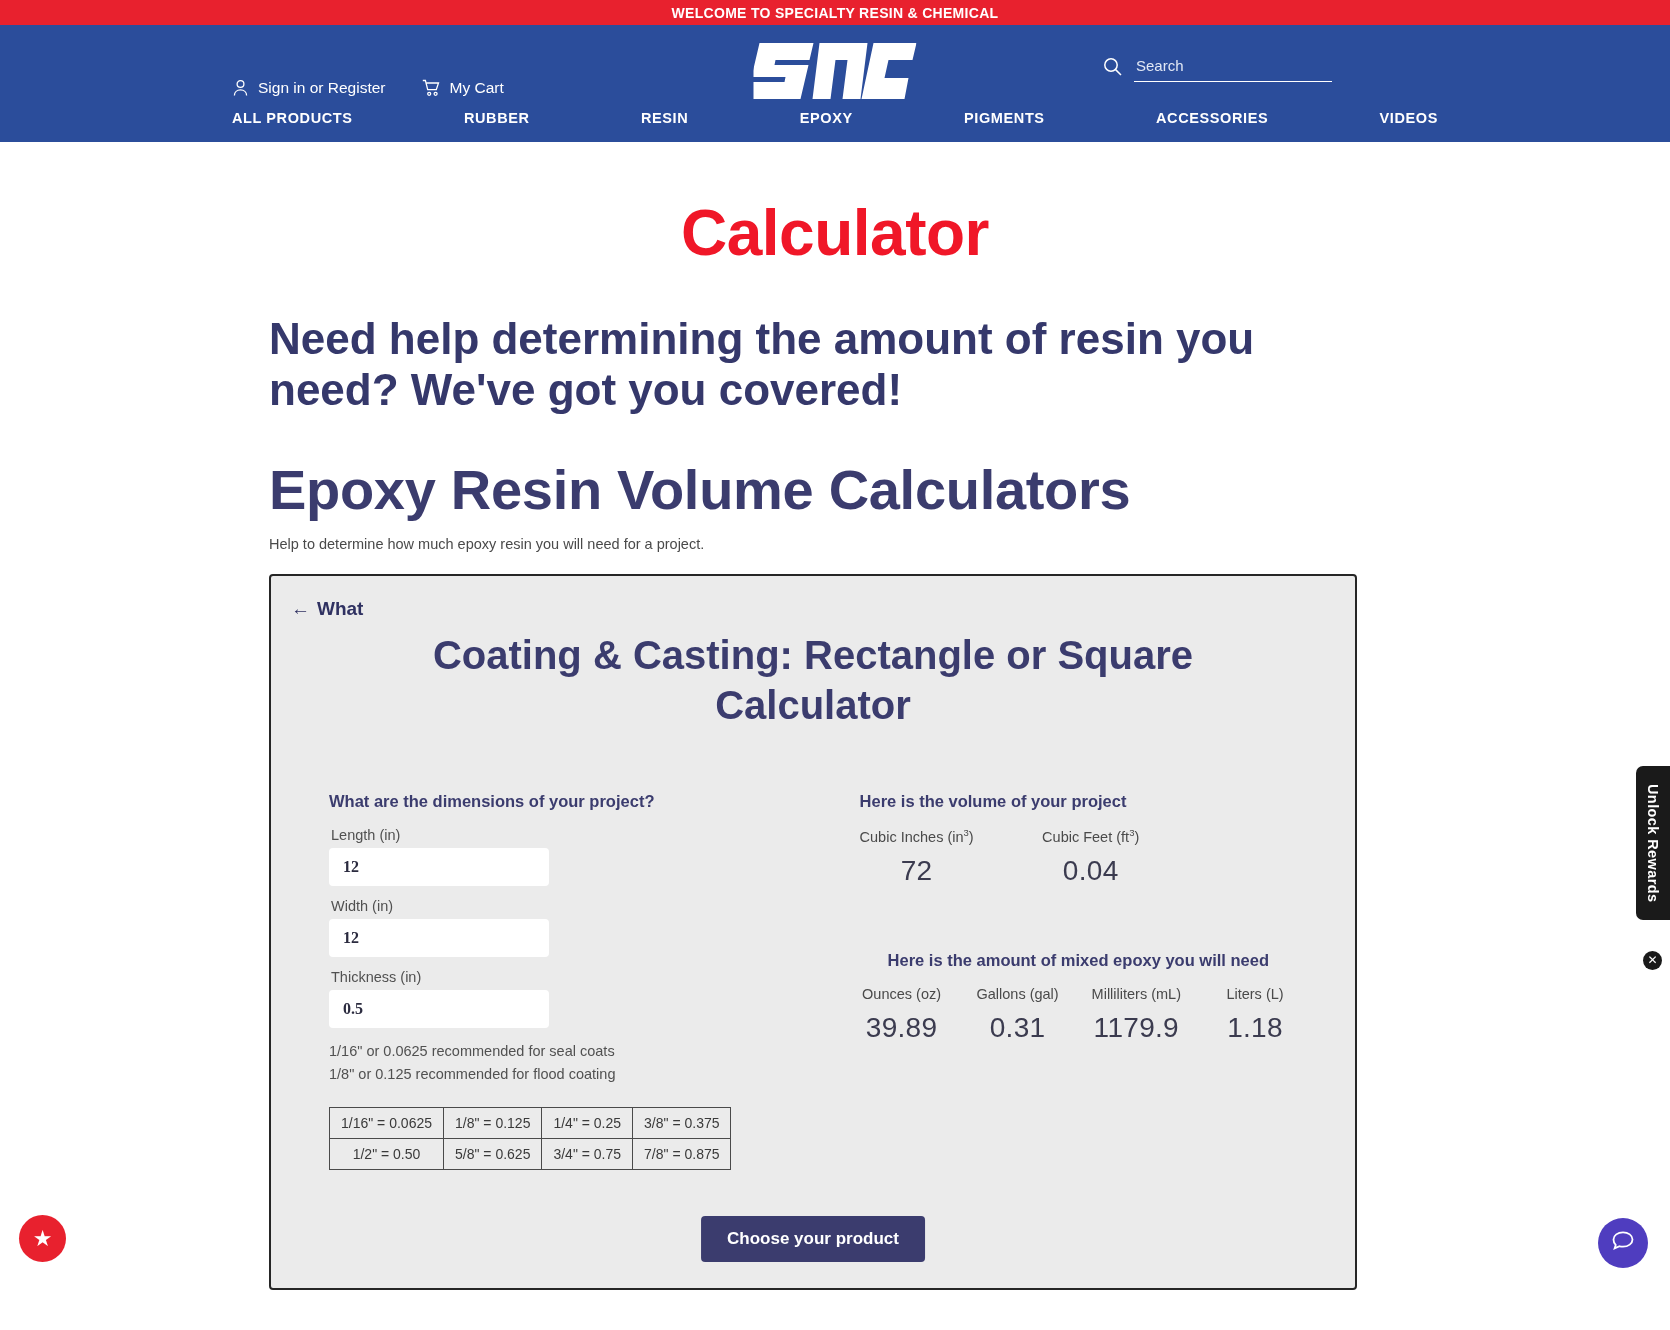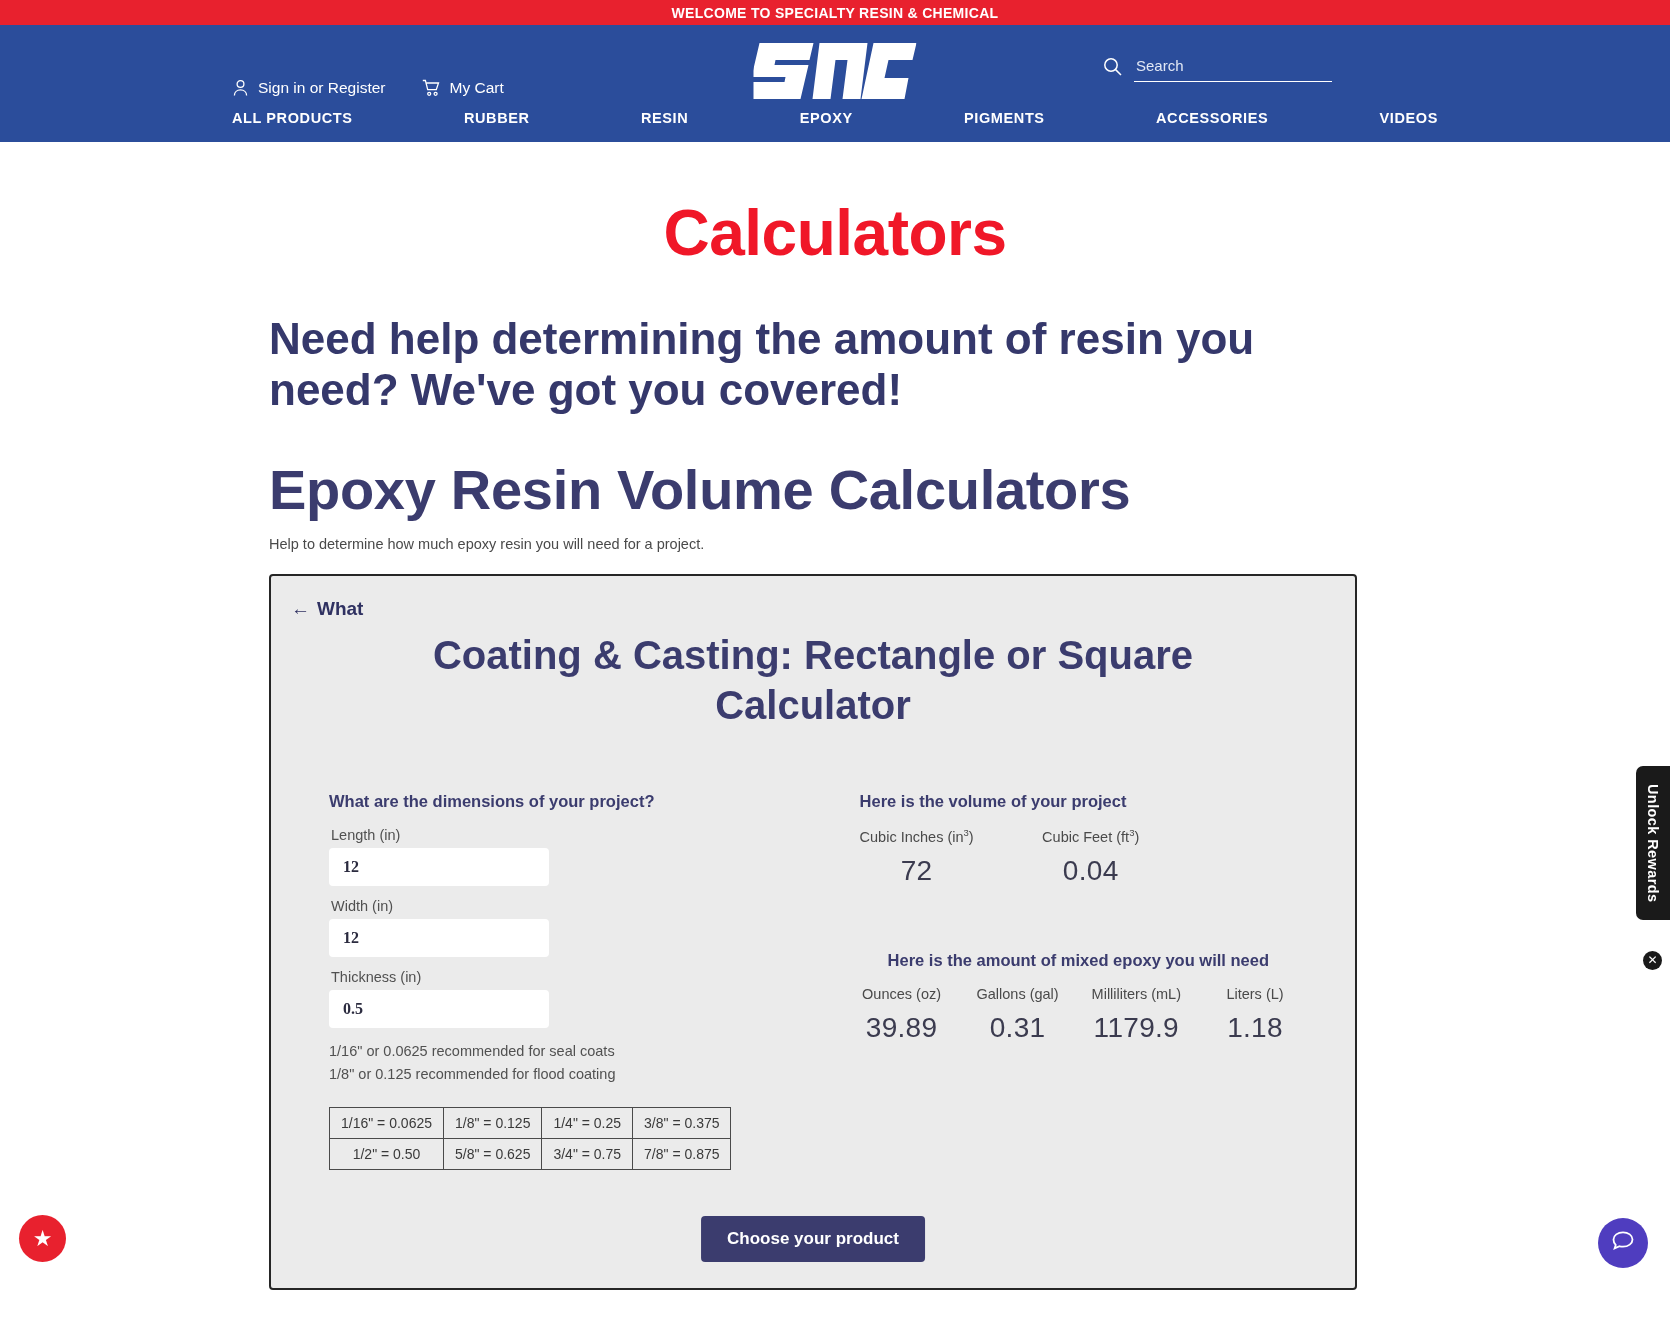--- a/index.html
+++ b/index.html
@@ -399,21 +399,21 @@
     <div class="nav-item">RESIN</div>
     <div class="nav-item">EPOXY</div>
     <div class="nav-item">PIGMENTS</div>
     <div class="nav-item">ACCESSORIES</div>
     <div class="nav-item">VIDEOS</div>
   </div>
 </div>
 
 <div class="page">
 
-  <h1 class="title-calc">Calculators</h1>
+  <h1 class="title-calc">Calculator</h1>
 
   <div class="content">
 
     <h2 class="lead">Need help determining the amount of resin you need? We've got you covered!</h2>
 
     <h3 class="h2">Epoxy Resin Volume Calculators</h3>
 
     <p class="sub">Help to determine how much epoxy resin you will need for a project.</p>
 
     <div class="calc-card">

